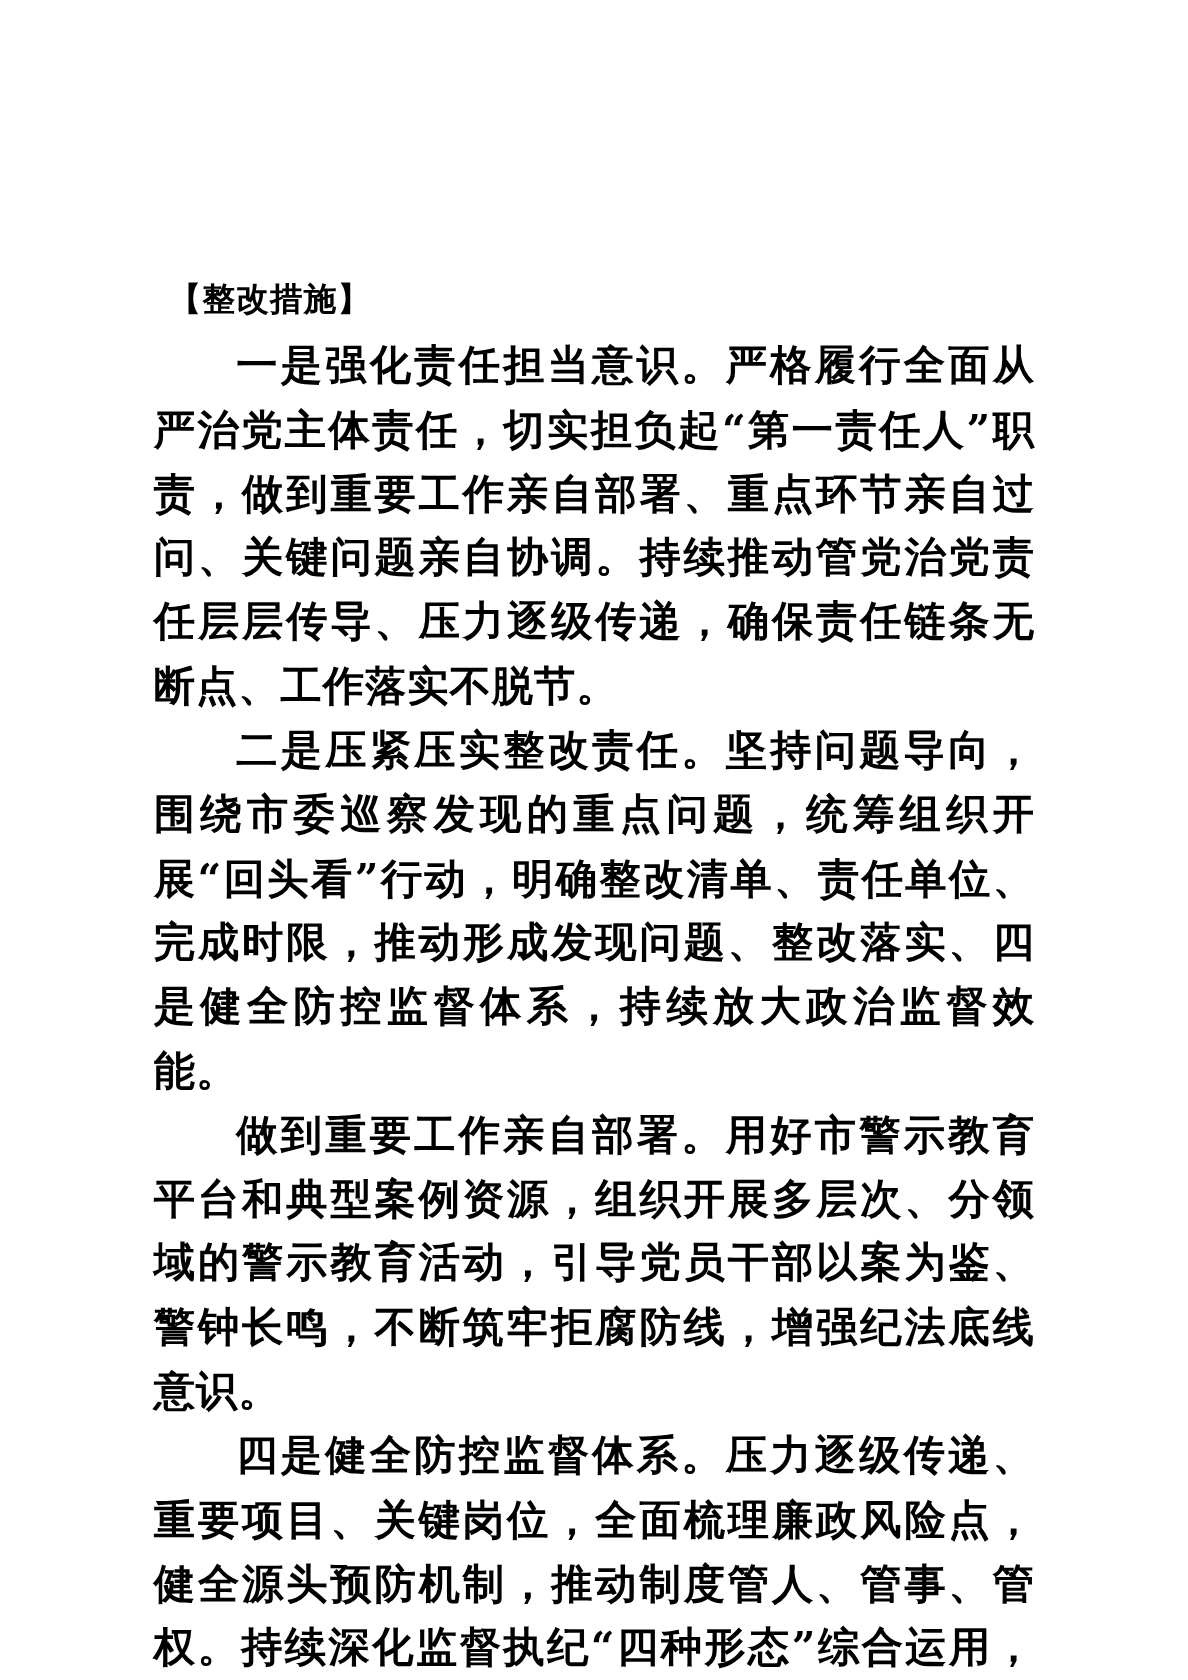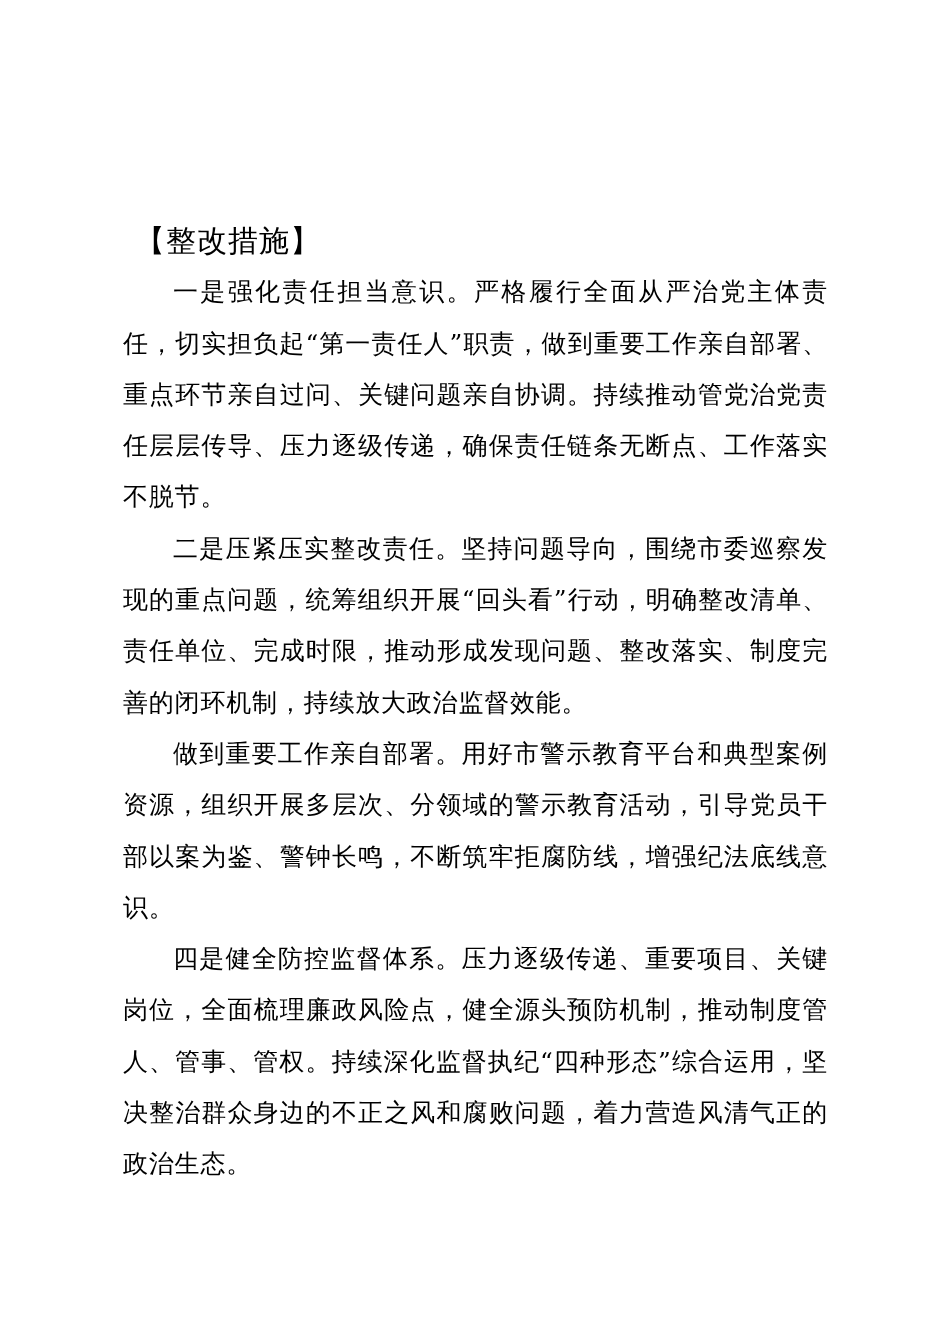--- a/index.html
+++ b/index.html
@@ -15,40 +15,42 @@
     font-family: "DejaVu Serif", "Liberation Serif", serif;
     color: #000000;
   }
   .page {
     position: absolute;
     left: 123px;
     top: 215px;
     width: 705px;
   }
   .heading {
-    font-size: 30px;
+    font-size: 26px;
     line-height: 51.3px;
     height: 51.3px;
     margin: 0;
     padding-left: 12px;
     white-space: nowrap;
     letter-spacing: 1px;
+    font-weight: bold;
   }
   .para {
     margin: 0;
-    font-size: 25px;
+    font-size: 33px;
     line-height: 51.3px;
     text-align: justify;
     text-indent: 2em;
     letter-spacing: 0.8px;
     word-break: break-all;
+    font-weight: bold;
   }
 </style>
 </head>
 <body>
 
 <div class="page">
   <p class="heading">【整改措施】</p>
   <p class="para">一是强化责任担当意识。严格履行全面从严治党主体责任，切实担负起“第一责任人”职责，做到重要工作亲自部署、重点环节亲自过问、关键问题亲自协调。持续推动管党治党责任层层传导、压力逐级传递，确保责任链条无断点、工作落实不脱节。</p>
-  <p class="para">二是压紧压实整改责任。坚持问题导向，围绕市委巡察发现的重点问题，统筹组织开展“回头看”行动，明确整改清单、责任单位、完成时限，推动形成发现问题、整改落实、制度完善的闭环机制，持续放大政治监督效能。</p>
+  <p class="para">二是压紧压实整改责任。坚持问题导向，围绕市委巡察发现的重点问题，统筹组织开展“回头看”行动，明确整改清单、责任单位、完成时限，推动形成发现问题、整改落实、四是健全防控监督体系，持续放大政治监督效能。</p>
   <p class="para">做到重要工作亲自部署。用好市警示教育平台和典型案例资源，组织开展多层次、分领域的警示教育活动，引导党员干部以案为鉴、警钟长鸣，不断筑牢拒腐防线，增强纪法底线意识。</p>
   <p class="para">四是健全防控监督体系。压力逐级传递、重要项目、关键岗位，全面梳理廉政风险点，健全源头预防机制，推动制度管人、管事、管权。持续深化监督执纪“四种形态”综合运用，坚决整治群众身边的不正之风和腐败问题，着力营造风清气正的政治生态。</p>
 </div>
 
 </body></html>

